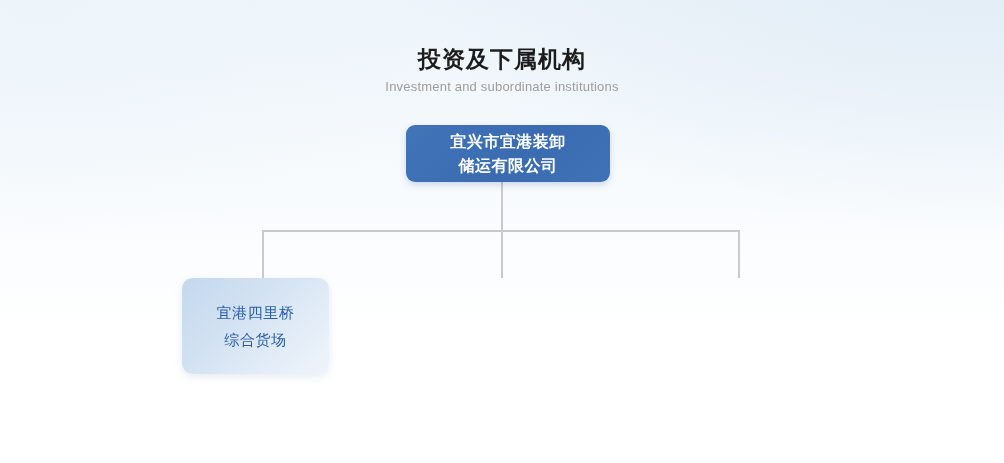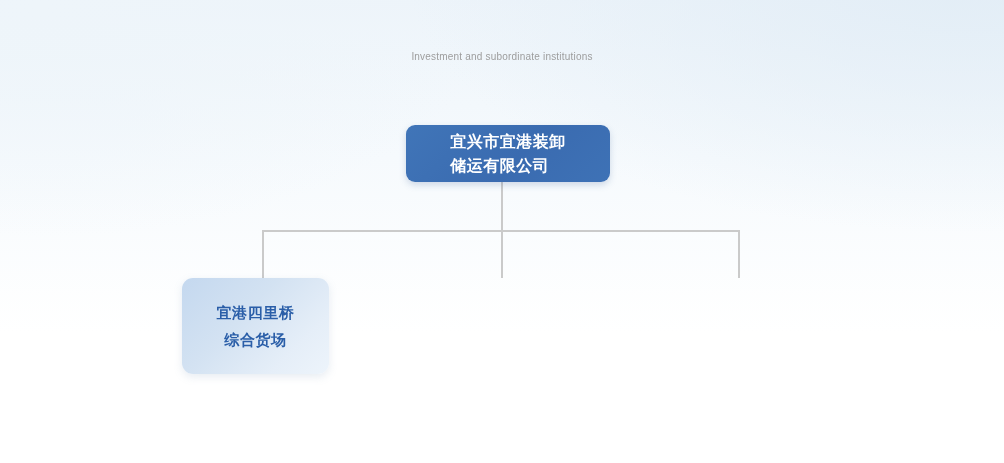--- a/index.html
+++ b/index.html
@@ -35,21 +35,21 @@
   .heading-title {
     font-size: 23px;
     font-weight: bold;
     color: #1c1c1c;
     letter-spacing: 1px;
     line-height: 30px;
     white-space: nowrap;
   }
   .heading-sub {
     margin-top: 4px;
-    font-size: 10px;
+    font-size: 13px;
     color: #9d9d9d;
     letter-spacing: 0.2px;
     line-height: 18px;
     white-space: nowrap;
     font-weight: normal;
   }
 
   
   .conn {
     position: absolute;
@@ -71,21 +71,21 @@
     display: flex;
     align-items: center;
     justify-content: center;
     box-sizing: border-box;
   }
   .node-root-label {
     color: #ffffff;
     font-size: 16px;
     font-weight: bold;
     line-height: 24px;
-    text-align: left;
+    text-align: center;
     letter-spacing: 0.5px;
     white-space: pre-line;
   }
 
   
   .node-child {
     position: absolute;
     top: 278px;
     width: 147px;
     height: 96px;
@@ -93,33 +93,34 @@
     background: linear-gradient(135deg, #c4d8ef 0%, #d3e2f2 40%, #e5eef8 75%, #edf4fb 100%);
     box-shadow: 0 3px 8px rgba(120, 150, 185, 0.18);
     display: flex;
     align-items: center;
     justify-content: center;
     box-sizing: border-box;
   }
   .node-child-label {
     color: #2a5ea8;
     font-size: 15px;
-    font-weight: bold;
+    font-weight: normal;
     line-height: 27px;
     text-align: center;
     letter-spacing: 0.6px;
     white-space: pre-line;
   }
 </style>
 </head>
 <body>
 
 <div id="canvas">
 
   <div class="heading">
+    <div class="heading-title">投资及下属机构</div>
     <div class="heading-sub">Investment and subordinate institutions</div>
   </div>
 
   <div class="conn conn-v" style="left:501px; top:182px; height:49px;"></div>
 
   <div class="conn conn-h" style="left:262px; top:230px; width:478px;"></div>
 
   <div class="conn conn-v" style="left:262px; top:230px; height:48px;"></div>
   <div class="conn conn-v" style="left:501px; top:230px; height:48px;"></div>
   <div class="conn conn-v" style="left:738px; top:230px; height:48px;"></div>

